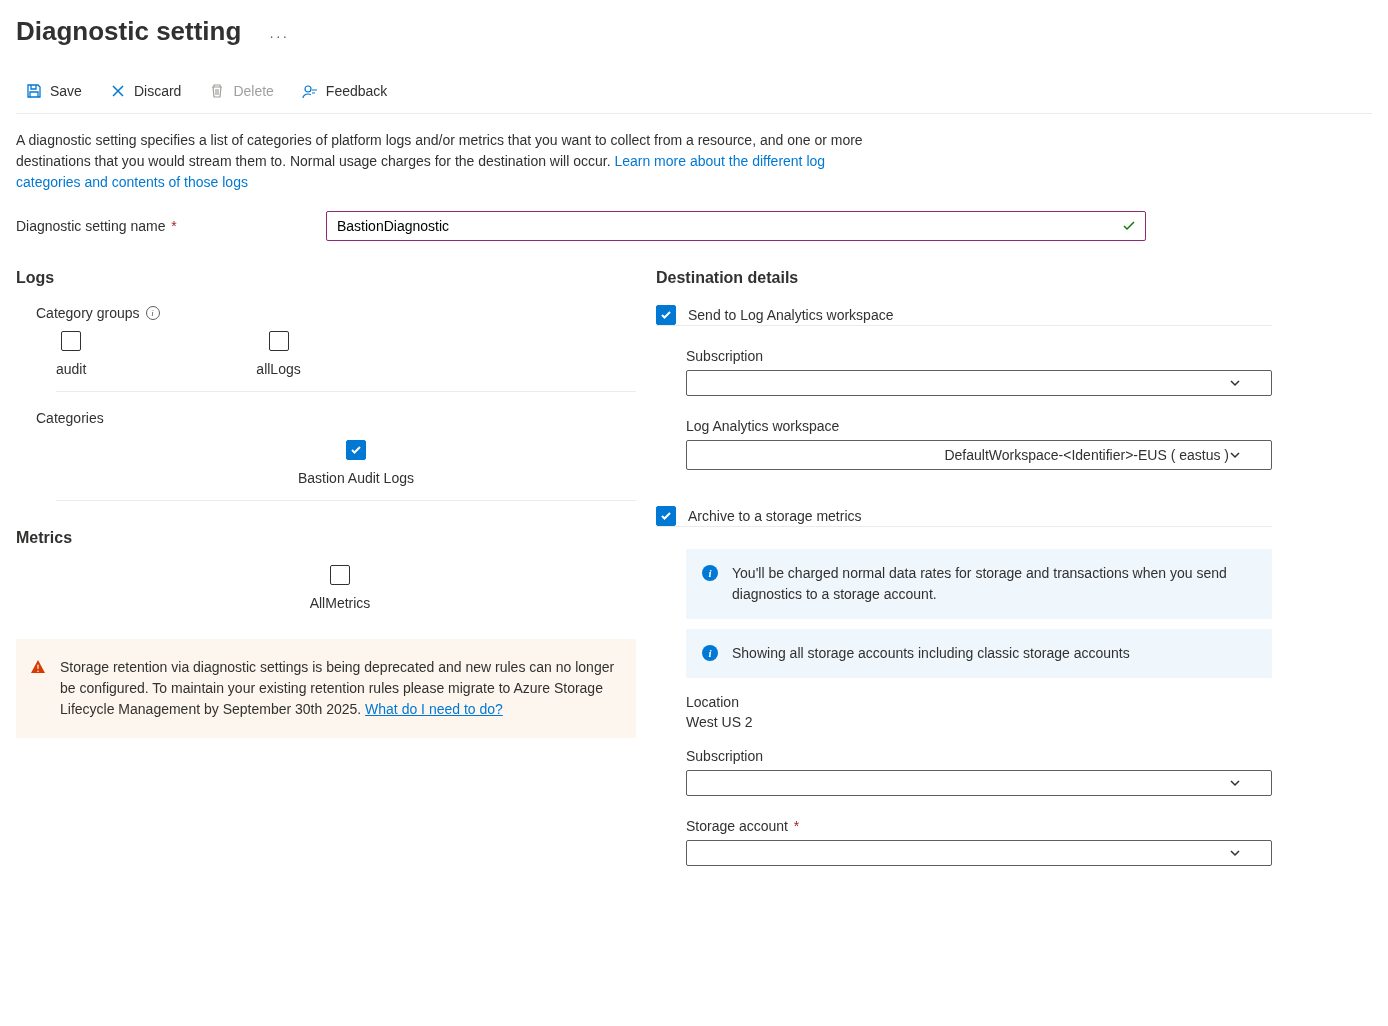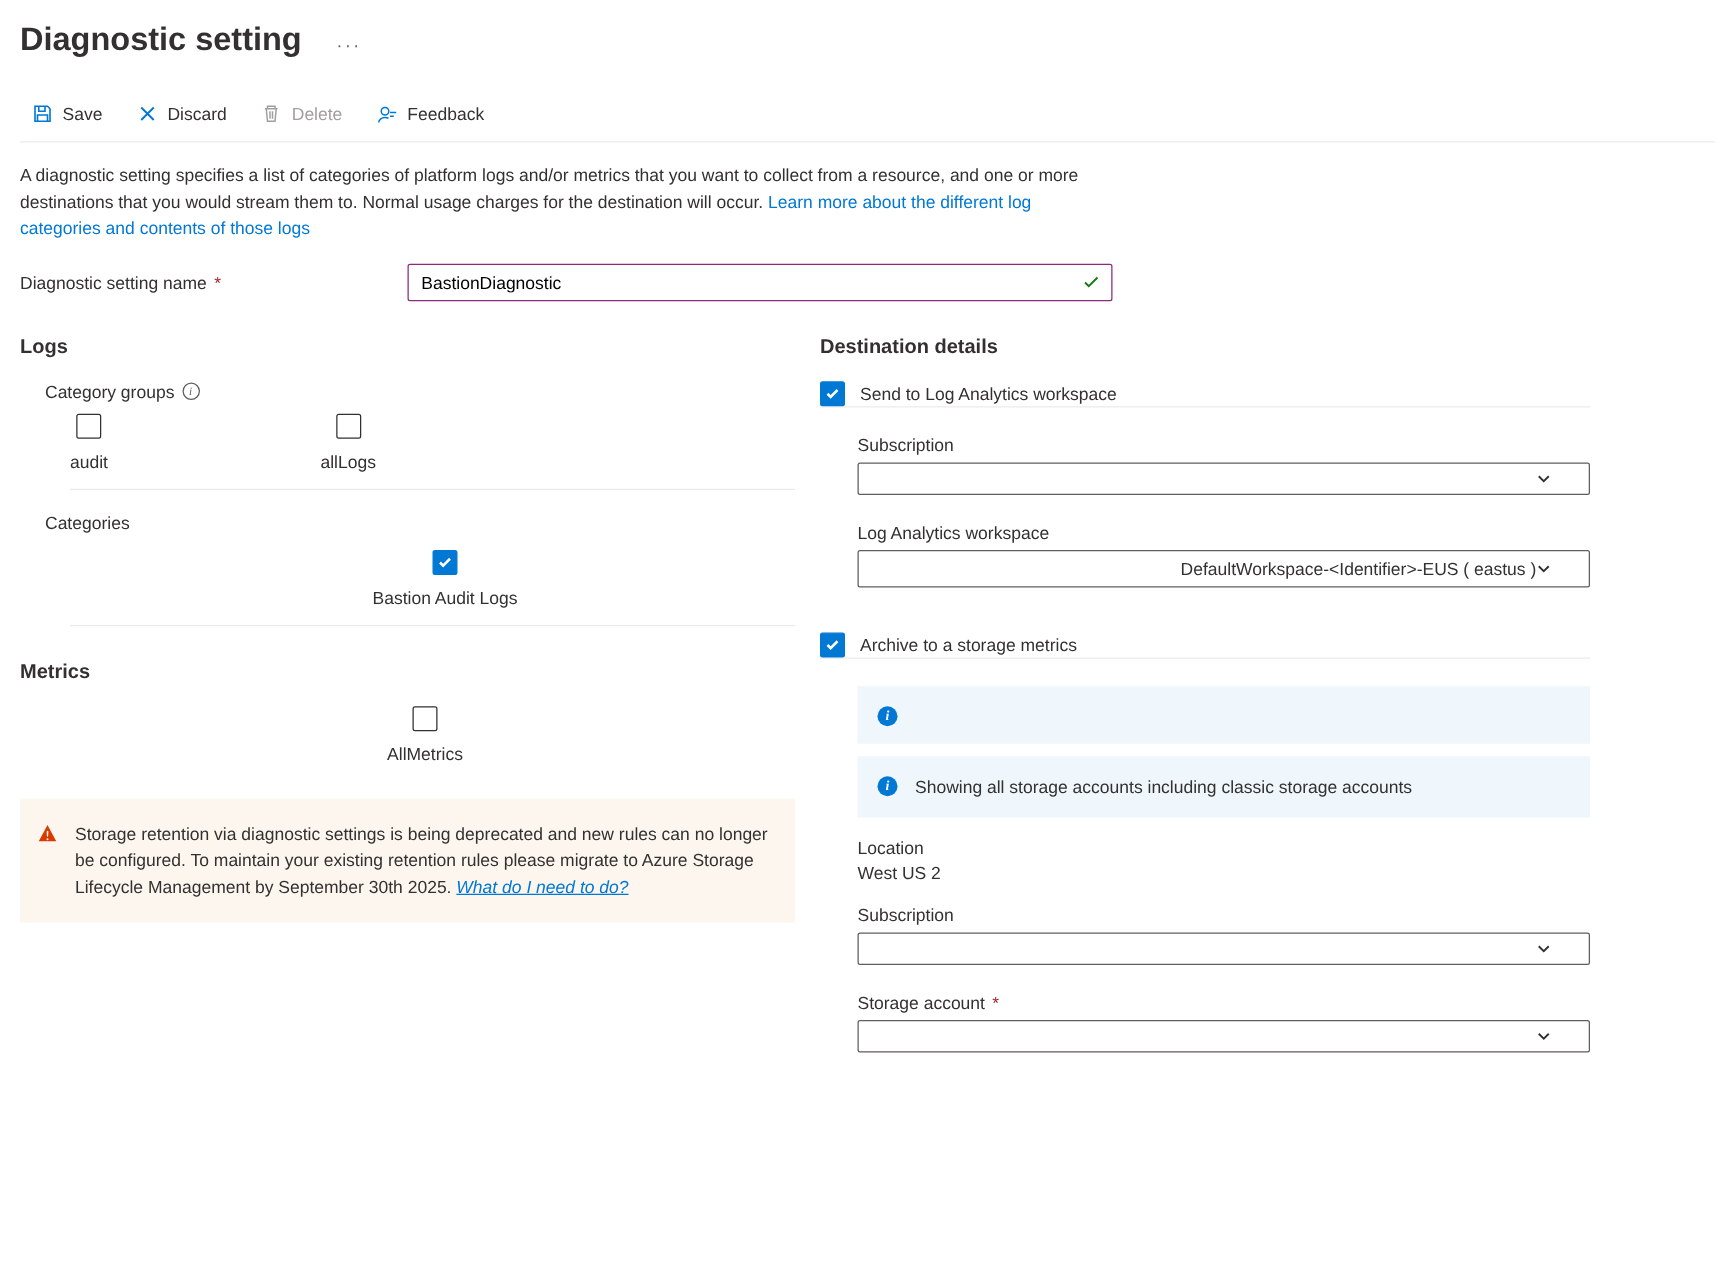--- a/index.html
+++ b/index.html
@@ -77,21 +77,21 @@
     .name-label {
       width: 310px;
       font-size: 14px;
     }
     .required {
       color: #a4262c;
       margin-left: 2px;
     }
     .name-input-wrap {
       position: relative;
-      width: 564px;
+      width: 820px;
     }
     .name-input {
       width: 100%;
       padding: 6px 32px 6px 10px;
       border: 1px solid #8a2a78;
       border-radius: 2px;
       font-size: 14px;
       outline: none;
     }
     .check-valid {
@@ -195,21 +195,20 @@
     .warn-icon {
       flex-shrink: 0;
       color: #d83b01;
       font-size: 16px;
       margin-top: 2px;
     }
     .underline-link {
       color: #0078d4;
       text-decoration: underline;
       cursor: pointer;
-      font-style: italic;
     }
     .dest-check {
       display: flex;
       align-items: center;
       gap: 12px;
       border-bottom: 1px solid #edebe9;
       margin-bottom: 22px;
     }
     .dest-field {
       margin-left: 30px;
@@ -420,20 +419,21 @@
       <span class="checkbox checked">
         <svg width="12" height="12" viewBox="0 0 12 12">
             <path fill="none" stroke="#fff" stroke-width="2" d="M2 6l2.5 2.5L10 3"></path>
           </svg>
       </span>
       <span>Archive to a storage metrics</span>
     </label>
 
     <div class="info-box">
       <span class="info-icon-blue">i</span>
+      <span>You'll be charged normal data rates for storage and transactions when you send diagnostics to a storage account.</span>
     </div>
 
     <div class="info-box">
       <span class="info-icon-blue">i</span>
       <span>Showing all storage accounts including classic storage accounts</span>
     </div>
 
     <div class="static-field" style="margin-left:30px; margin-top:16px;">
       <div style="margin-bottom:4px;">Location</div>
       <div>West US 2</div>

